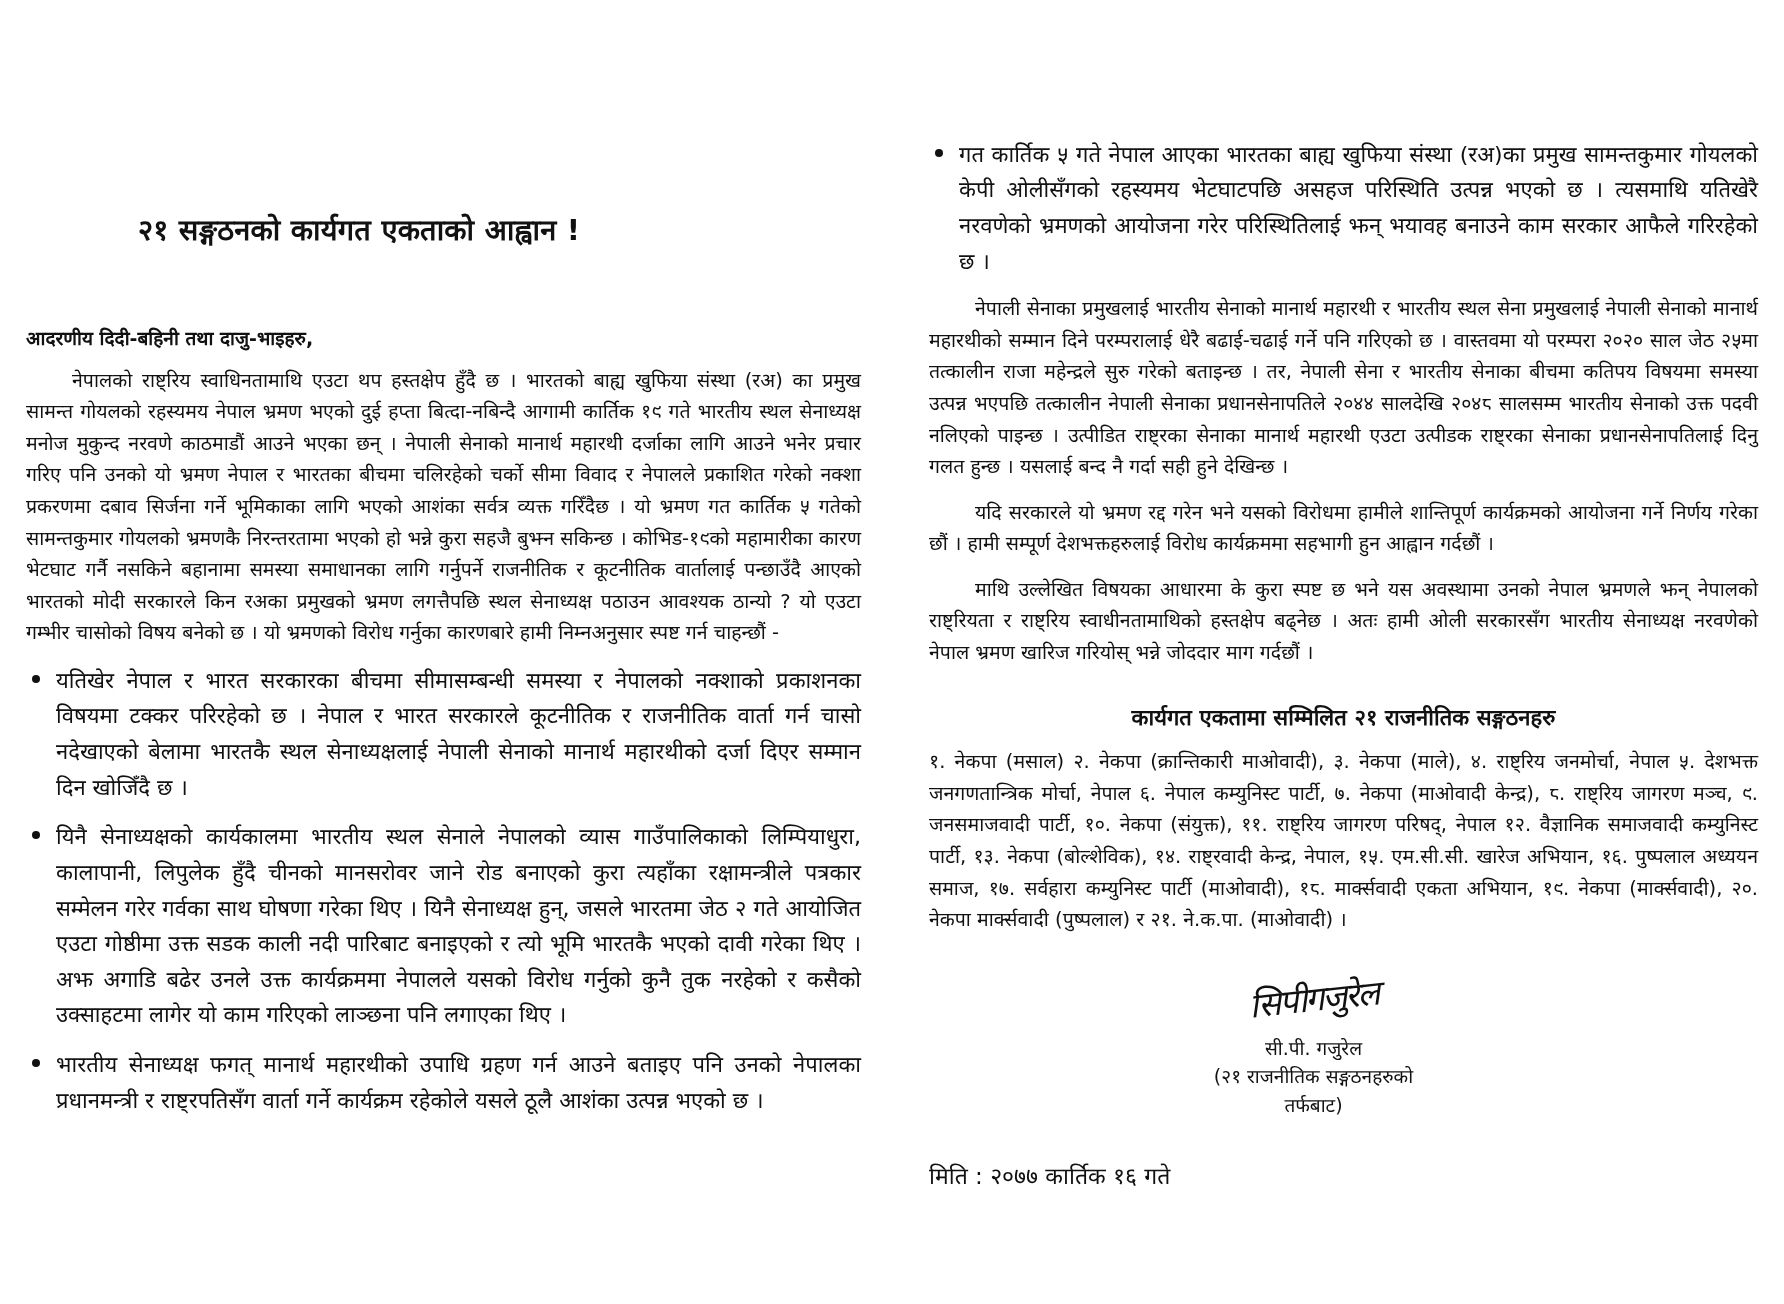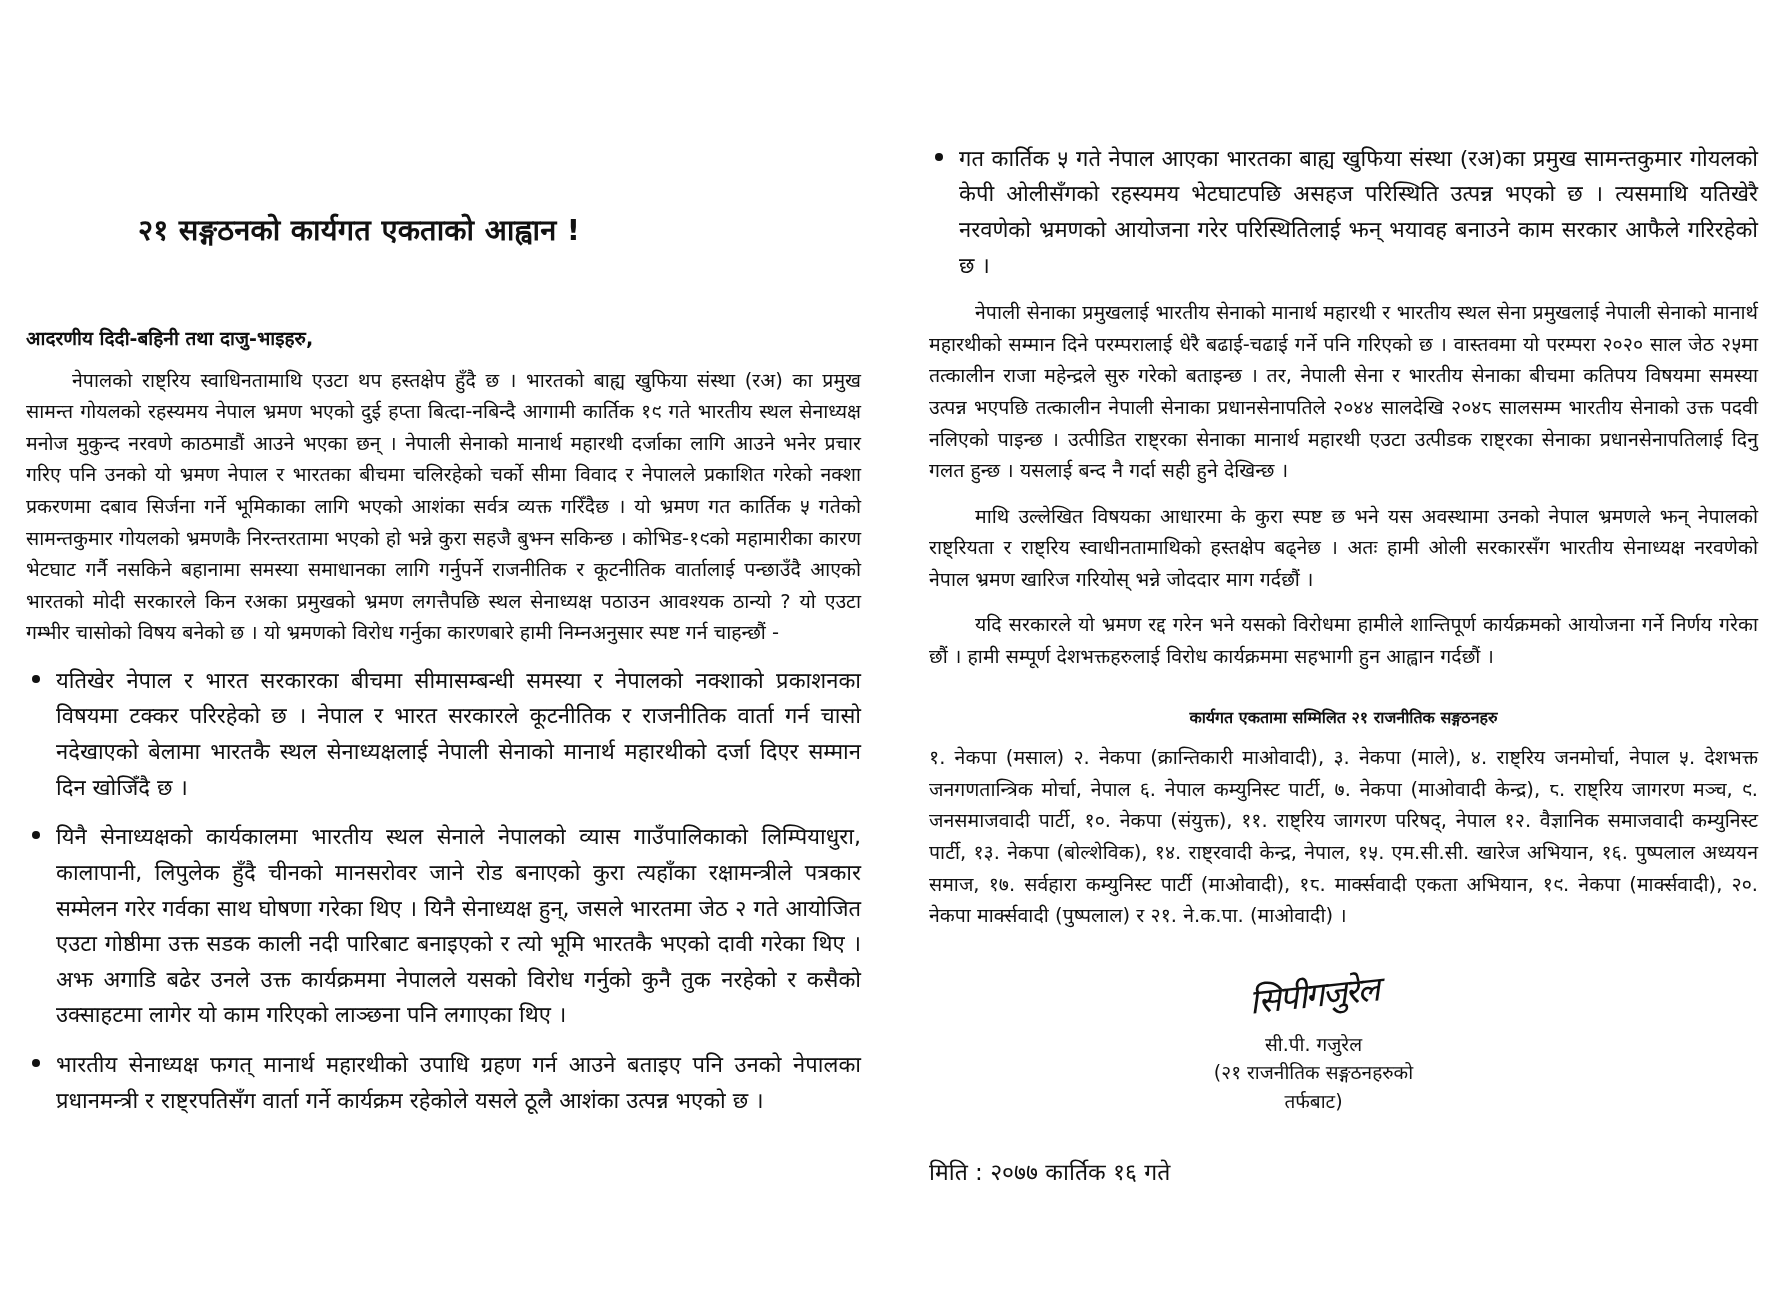--- a/index.html
+++ b/index.html
@@ -90,21 +90,21 @@
   .sub-para {
     font-size: 19.5px;
     line-height: 1.62;
     text-align: justify;
     margin: 14px 0 0 0;
     padding-left: 30px;
     text-indent: 16px;
   }
   .section-heading {
     font-weight: bold;
-    font-size: 16px;
+    font-size: 22px;
     text-align: center;
     margin: 34px 0 0 0;
     line-height: 1.35;
   }
   .org-list {
     font-size: 19.5px;
     line-height: 1.62;
     text-align: justify;
     margin: 14px 0 0 0;
   }
@@ -185,22 +185,22 @@
       <div class="col-right-inner">
 
         <ul class="bullets">
           <li>
             <span class="dot"></span>
             <span>गत कार्तिक ५ गते नेपाल आएका भारतका बाह्य खुफिया संस्था (रअ)का प्रमुख सामन्तकुमार गोयलको केपी ओलीसँगको रहस्यमय भेटघाटपछि असहज परिस्थिति उत्पन्न भएको छ । त्यसमाथि यतिखेरै नरवणेको भ्रमणको आयोजना गरेर परिस्थितिलाई झन् भयावह बनाउने काम सरकार आफैले गरिरहेको छ ।</span>
           </li>
         </ul>
 
         <p class="body-text indented">नेपाली सेनाका प्रमुखलाई भारतीय सेनाको मानार्थ महारथी र भारतीय स्थल सेना प्रमुखलाई नेपाली सेनाको मानार्थ महारथीको सम्मान दिने परम्परालाई धेरै बढाई-चढाई गर्ने पनि गरिएको छ । वास्तवमा यो परम्परा २०२० साल जेठ २५मा तत्कालीन राजा महेन्द्रले सुरु गरेको बताइन्छ । तर, नेपाली सेना र भारतीय सेनाका बीचमा कतिपय विषयमा समस्या उत्पन्न भएपछि तत्कालीन नेपाली सेनाका प्रधानसेनापतिले २०४४ सालदेखि २०४८ सालसम्म भारतीय सेनाको उक्त पदवी नलिएको पाइन्छ । उत्पीडित राष्ट्रका सेनाका मानार्थ महारथी एउटा उत्पीडक राष्ट्रका सेनाका प्रधानसेनापतिलाई दिनु गलत हुन्छ । यसलाई बन्द नै गर्दा सही हुने देखिन्छ ।</p>
+        <p class="body-text indented">यदि सरकारले यो भ्रमण रद्द गरेन भने यसको विरोधमा हामीले शान्तिपूर्ण कार्यक्रमको आयोजना गर्ने निर्णय गरेका छौं । हामी सम्पूर्ण देशभक्तहरुलाई विरोध कार्यक्रममा सहभागी हुन आह्वान गर्दछौं ।</p>
         <p class="body-text indented">माथि उल्लेखित विषयका आधारमा के कुरा स्पष्ट छ भने यस अवस्थामा उनको नेपाल भ्रमणले झन् नेपालको राष्ट्रियता र राष्ट्रिय स्वाधीनतामाथिको हस्तक्षेप बढ्नेछ । अतः हामी ओली सरकारसँग भारतीय सेनाध्यक्ष नरवणेको नेपाल भ्रमण खारिज गरियोस् भन्ने जोददार माग गर्दछौं ।</p>
-        <p class="body-text indented">यदि सरकारले यो भ्रमण रद्द गरेन भने यसको विरोधमा हामीले शान्तिपूर्ण कार्यक्रमको आयोजना गर्ने निर्णय गरेका छौं । हामी सम्पूर्ण देशभक्तहरुलाई विरोध कार्यक्रममा सहभागी हुन आह्वान गर्दछौं ।</p>
 
         <h2 class="section-heading">कार्यगत एकतामा सम्मिलित २१ राजनीतिक सङ्गठनहरु</h2>
 
         <p class="org-list">१. नेकपा (मसाल) २. नेकपा (क्रान्तिकारी माओवादी), ३. नेकपा (माले), ४. राष्ट्रिय जनमोर्चा, नेपाल ५. देशभक्त जनगणतान्त्रिक मोर्चा, नेपाल ६. नेपाल कम्युनिस्ट पार्टी, ७. नेकपा (माओवादी केन्द्र), ८. राष्ट्रिय जागरण मञ्च, ९. जनसमाजवादी पार्टी, १०. नेकपा (संयुक्त), ११. राष्ट्रिय जागरण परिषद्, नेपाल १२. वैज्ञानिक समाजवादी कम्युनिस्ट पार्टी, १३. नेकपा (बोल्शेविक), १४. राष्ट्रवादी केन्द्र, नेपाल, १५. एम.सी.सी. खारेज अभियान, १६. पुष्पलाल अध्ययन समाज, १७. सर्वहारा कम्युनिस्ट पार्टी (माओवादी), १८. मार्क्सवादी एकता अभियान, १९. नेकपा (मार्क्सवादी), २०. नेकपा मार्क्सवादी (पुष्पलाल) र २१. ने.क.पा. (माओवादी) ।</p>
 
         <div class="signature-block">
           <div class="signature-mark">सिपीगजुरेल</div>
           <div class="sig-name">सी.पी. गजुरेल</div>
           <div class="sig-role">(२१ राजनीतिक सङ्गठनहरुको</div>
           <div class="sig-role">तर्फबाट)</div>

